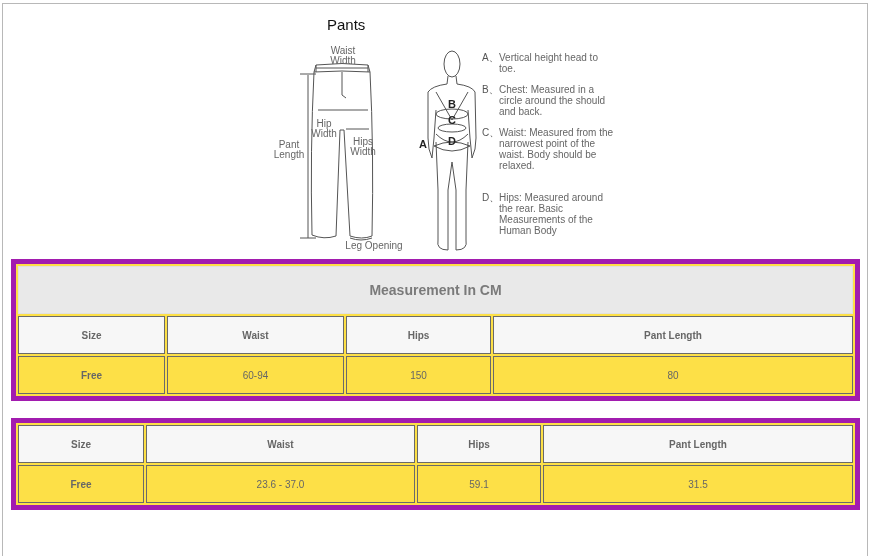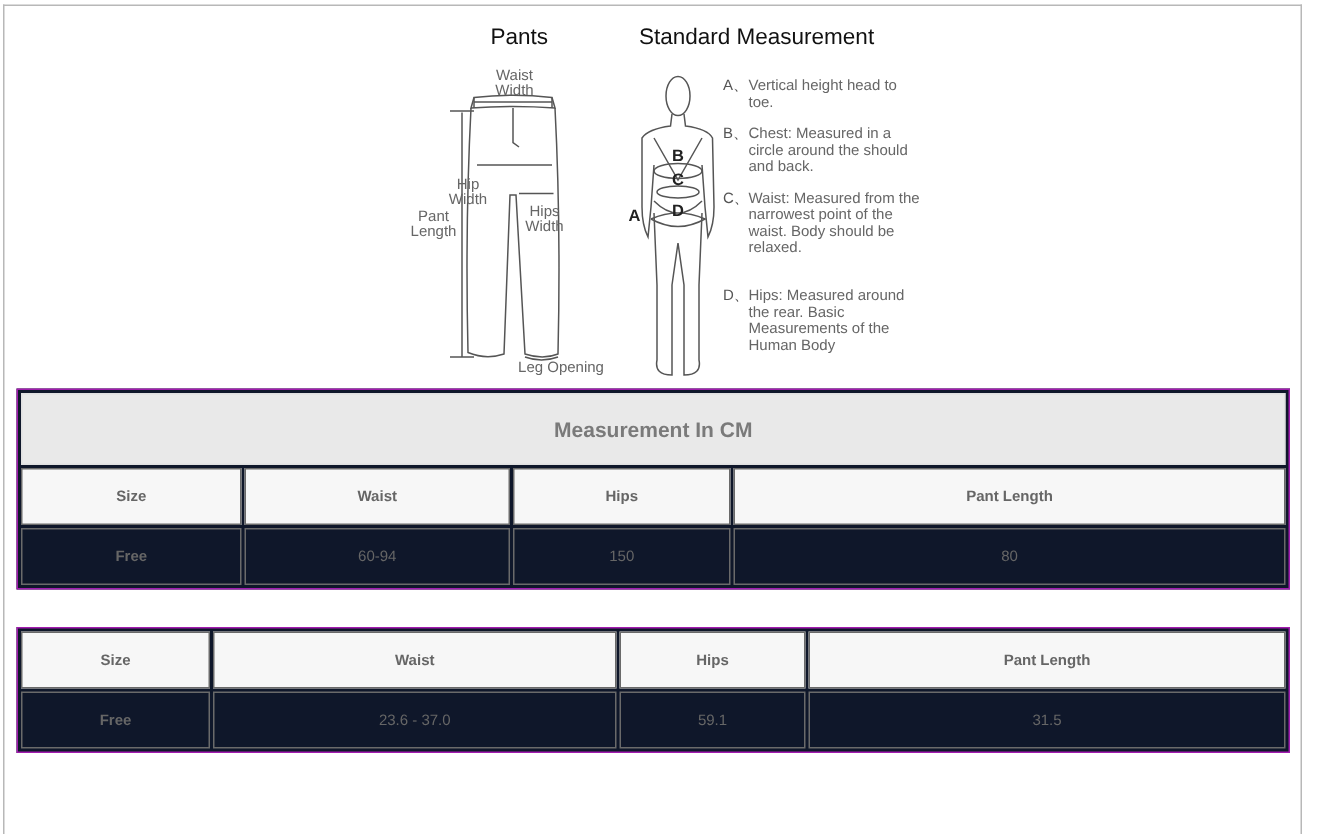--- a/index.html
+++ b/index.html
@@ -10,21 +10,21 @@
   .diagram { position: absolute; left: 260px; top: 10px; width: 360px; height: 250px; }
   .diagram svg { position: absolute; left: 0; top: 0; }
   .dtitle { position: absolute; font-size: 15px; color: #111; font-weight: normal; }
   .dlabel { position: absolute; font-size: 10px; line-height: 10px; color: #666; text-align: center; }
   .legend { position: absolute; left: 222px; width: 140px; font-size: 10px; line-height: 11px; color: #666; }
   .legend .k { position: absolute; left: 0; top: 0; color: #555; }
   .legend .t { position: absolute; left: 17px; top: 0; width: 118px; }
   .fig-letter { position: absolute; font-size: 11px; font-weight: bold; color: #222; }
 
   table.size { position: absolute; left: 11px; width: 849px; border-collapse: separate;
-               border-spacing: 2px; border: 1px solid #a21caf; background: #0f172a; }
+               border-spacing: 2px; border: 5px solid #a21caf; background: #fde047; }
   table.size td { border: 1px solid #6a6a6a; text-align: center; color: #666;
                   font-size: 10px; padding: 0; }
   table.size td.cap { background: #e9e9e9; border-color: #e0e0e0; font-weight: bold;
                       font-size: 14px; height: 46px; color: #7a7a7a; }
   table.size tr.hdr td { background: #f7f7f7; font-weight: bold; height: 36px; }
   table.size tr.row td { height: 36px; }
   table.size tr.row td.first { font-weight: bold; }
 </style>
 </head>
 <body>
@@ -53,27 +53,26 @@
       <path d="M188 66 L187 74 Q172 76 168 82 L168 128 Q168 140 172 148 L174 128 L176 100 M196 66 L197 74 Q212 76 215 82 L216 128 Q216 140 212 148 L210 128 L208 100"></path>
       <path d="M176 82 L192 110 L208 82"></path>
       <ellipse cx="192" cy="104" rx="16" ry="5"></ellipse>
       <ellipse cx="192" cy="118" rx="14" ry="4"></ellipse>
       <path d="M176 124 Q192 140 208 124 M174 136 Q192 128 210 136 Q192 146 174 136"></path>
       <path d="M176 132 L178 180 L178 230 Q176 240 188 240 L188 180 L192 152 L196 180 L196 240 Q208 240 206 230 L206 180 L208 132"></path>
     </g>
   </svg>
 
   <div class="dtitle" style="left:67px; top:6px;">Pants</div>
-  <div class="dtitle" style="left:166px; top:6px;">Standard Measurement</div>
 
   <div class="dlabel" style="left:68px; top:36px; width:30px;">
     <div>Waist</div>
       <div>Width</div>
   </div>
-  <div class="dlabel" style="left:38px; top:109px; width:28px;">
+  <div class="dlabel" style="left:50px; top:109px; width:28px;">
     <div>Hip</div>
       <div>Width</div>
   </div>
   <div class="dlabel" style="left:88px; top:127px; width:30px;">
     <div>Hips</div>
       <div>Width</div>
   </div>
   <div class="dlabel" style="left:12px; top:130px; width:34px;">
     <div>Pant</div>
       <div>Length</div>

